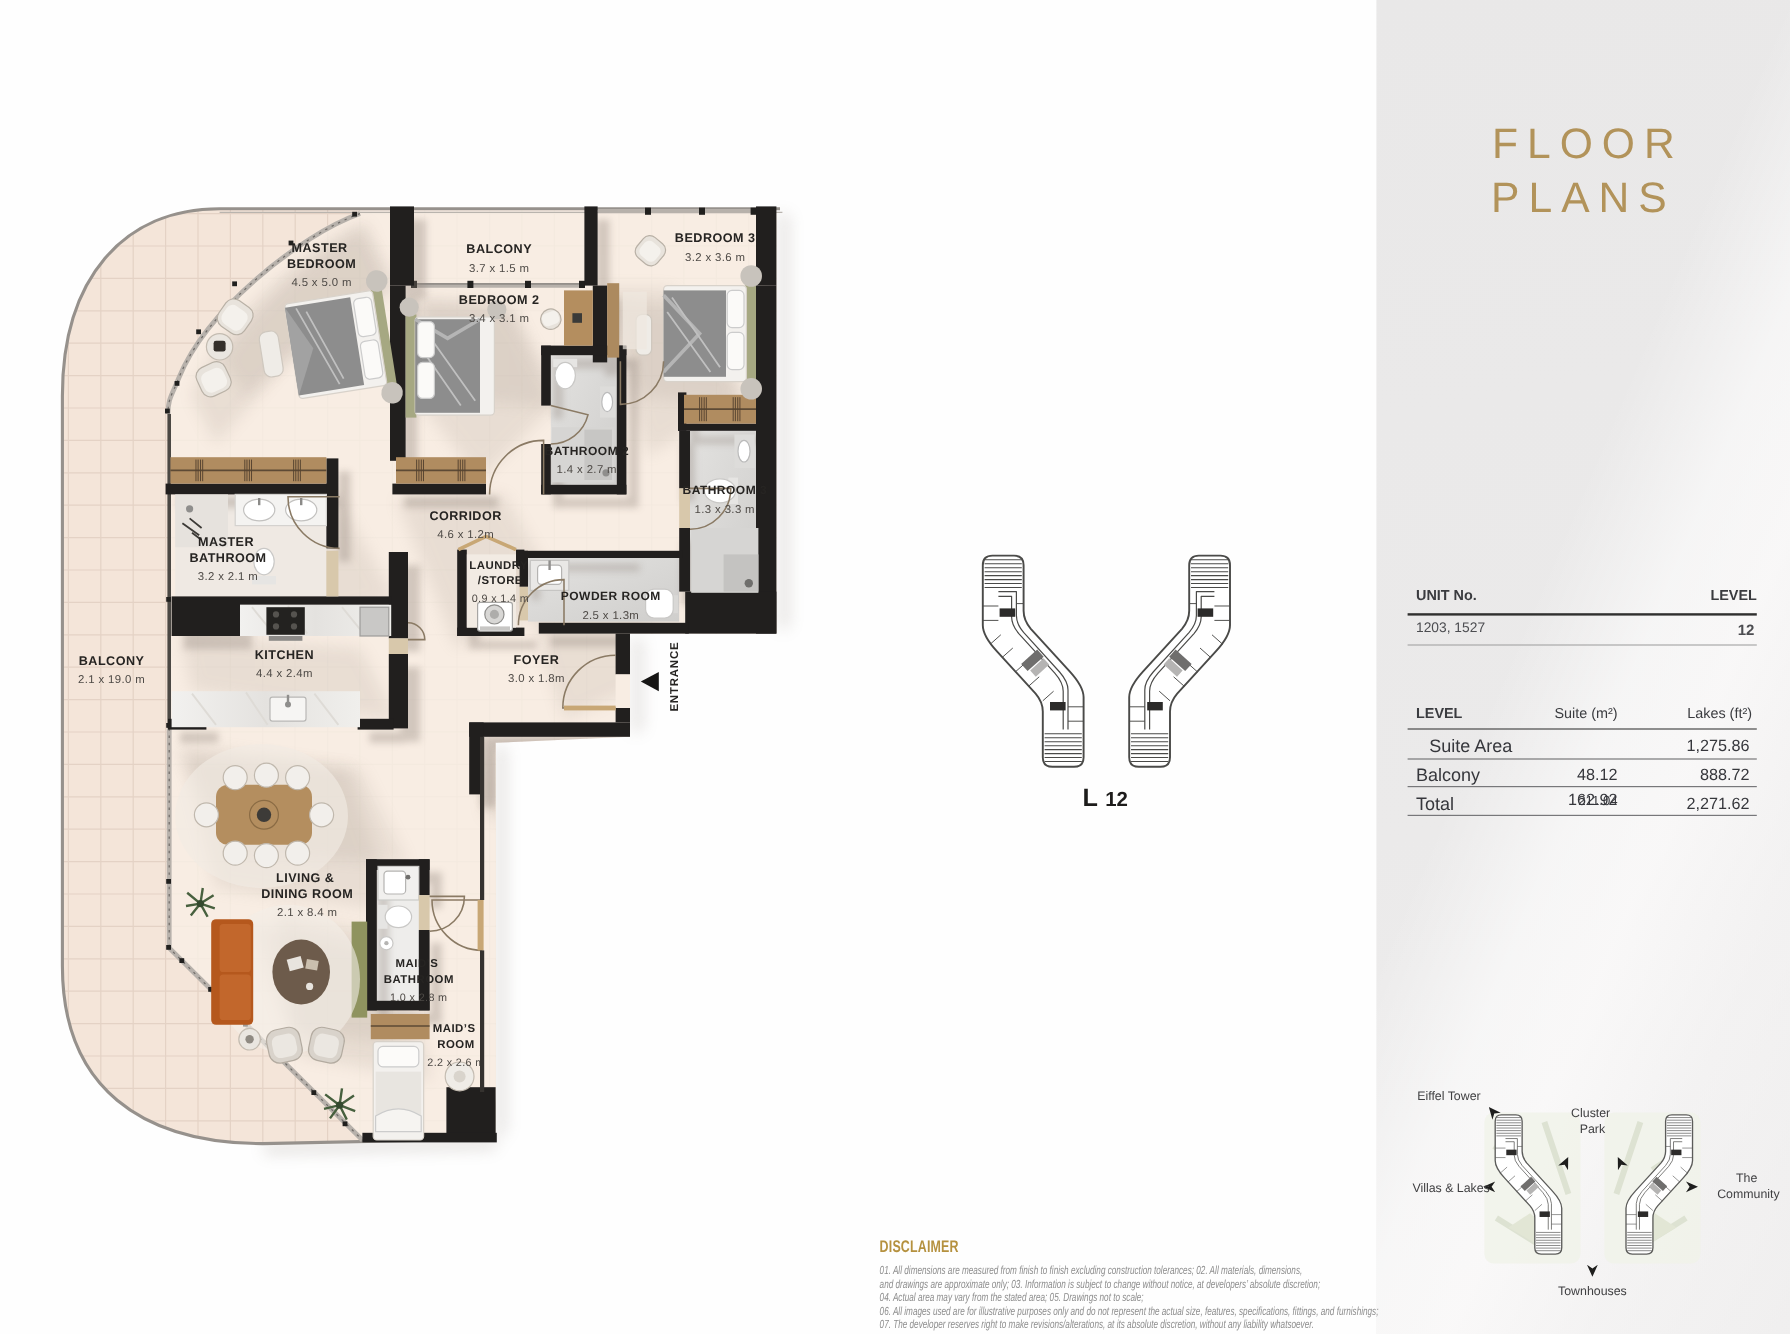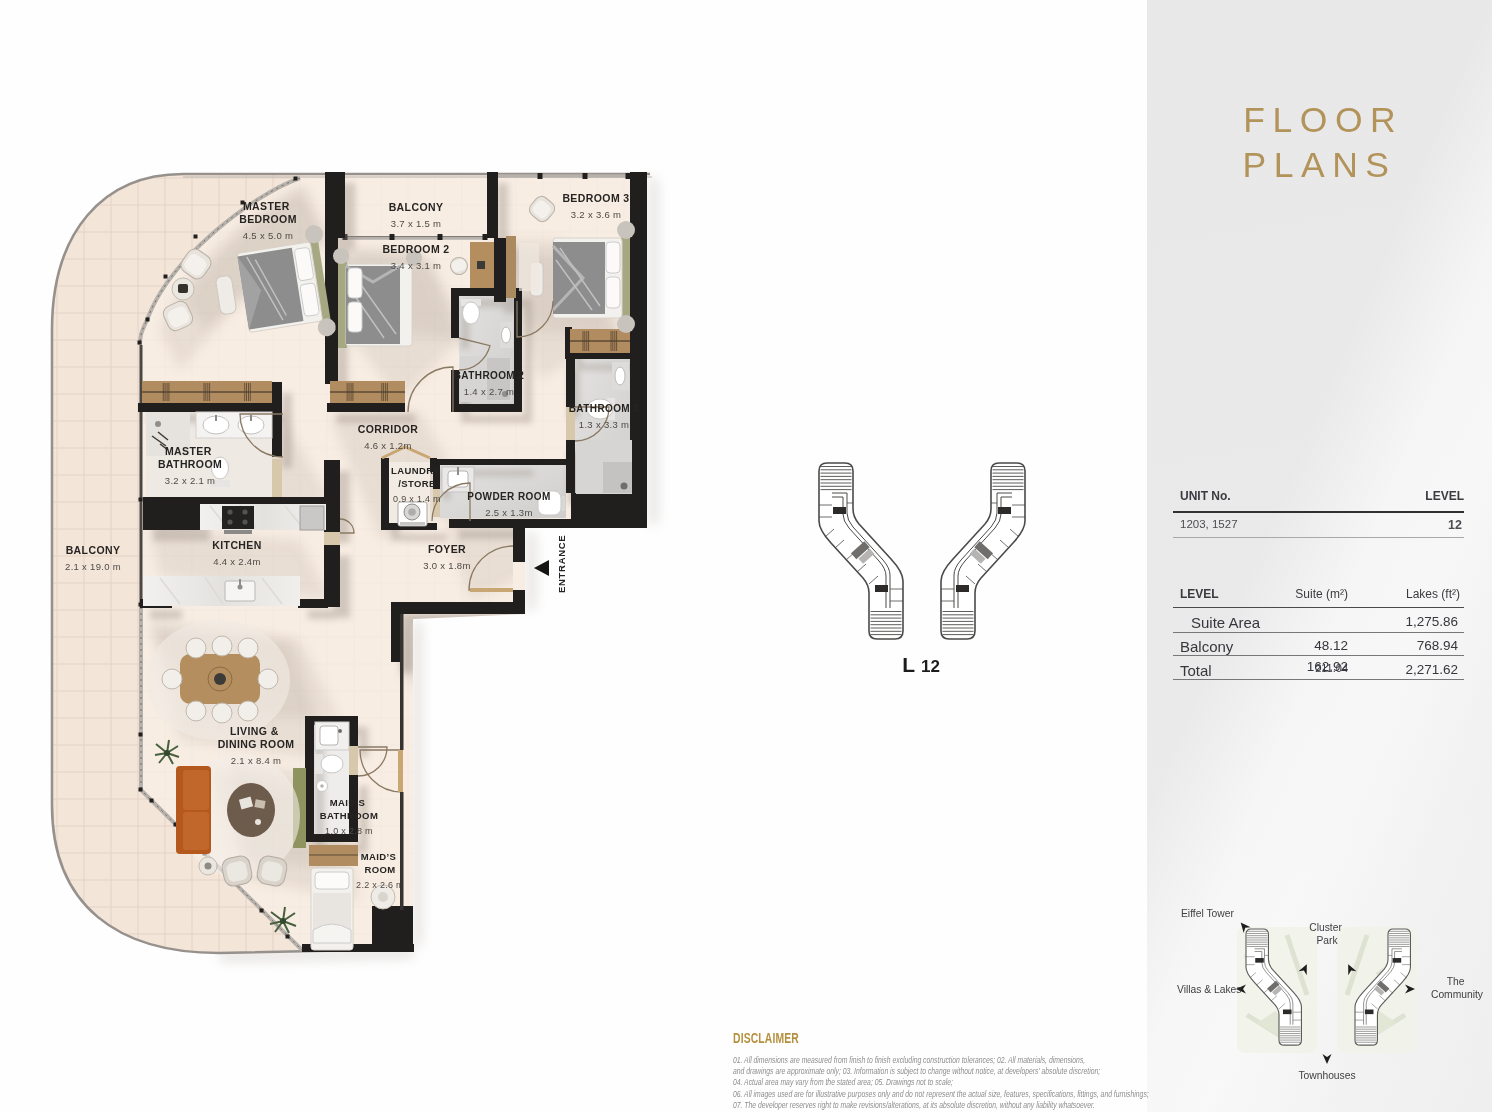--- a/index.html
+++ b/index.html
@@ -875,21 +875,21 @@
     <div style="border-top:1.5px solid #4a4a4a;height:0;"></div>
     <div style="position:relative;height:24px;font-size:15px;color:#36373c;">
       <span style="position:absolute;left:18px;top:6px;">Suite Area</span>
       <span style="position:absolute;right:116px;top:6px;font-size:13.5px;margin-top:45px;">162.92</span>
       <span style="position:absolute;right:6px;top:6px;font-size:13.5px;">1,275.86</span>
     </div>
     <div style="border-top:1px solid #77777a;height:0;"></div>
     <div style="position:relative;height:22px;font-size:15px;color:#36373c;">
       <span style="position:absolute;left:7px;top:5px;">Balcony</span>
       <span style="position:absolute;right:116px;top:5px;font-size:13.5px;">48.12</span>
-      <span style="position:absolute;right:6px;top:5px;font-size:13.5px;">768.94</span>
+      <span style="position:absolute;right:6px;top:5px;font-size:13.5px;">888.72</span>
     </div>
     <div style="border-top:1px solid #77777a;height:0;"></div>
     <div style="position:relative;height:23px;font-size:15px;color:#36373c;">
       <span style="position:absolute;left:7px;top:6px;">Total</span>
       <span style="position:absolute;right:116px;top:6px;font-size:11px;">211.04</span>
       <span style="position:absolute;right:6px;top:6px;font-size:13.5px;">2,271.62</span>
     </div>
     <div style="border-top:1px solid #77777a;height:0;"></div>
   </div>
 

